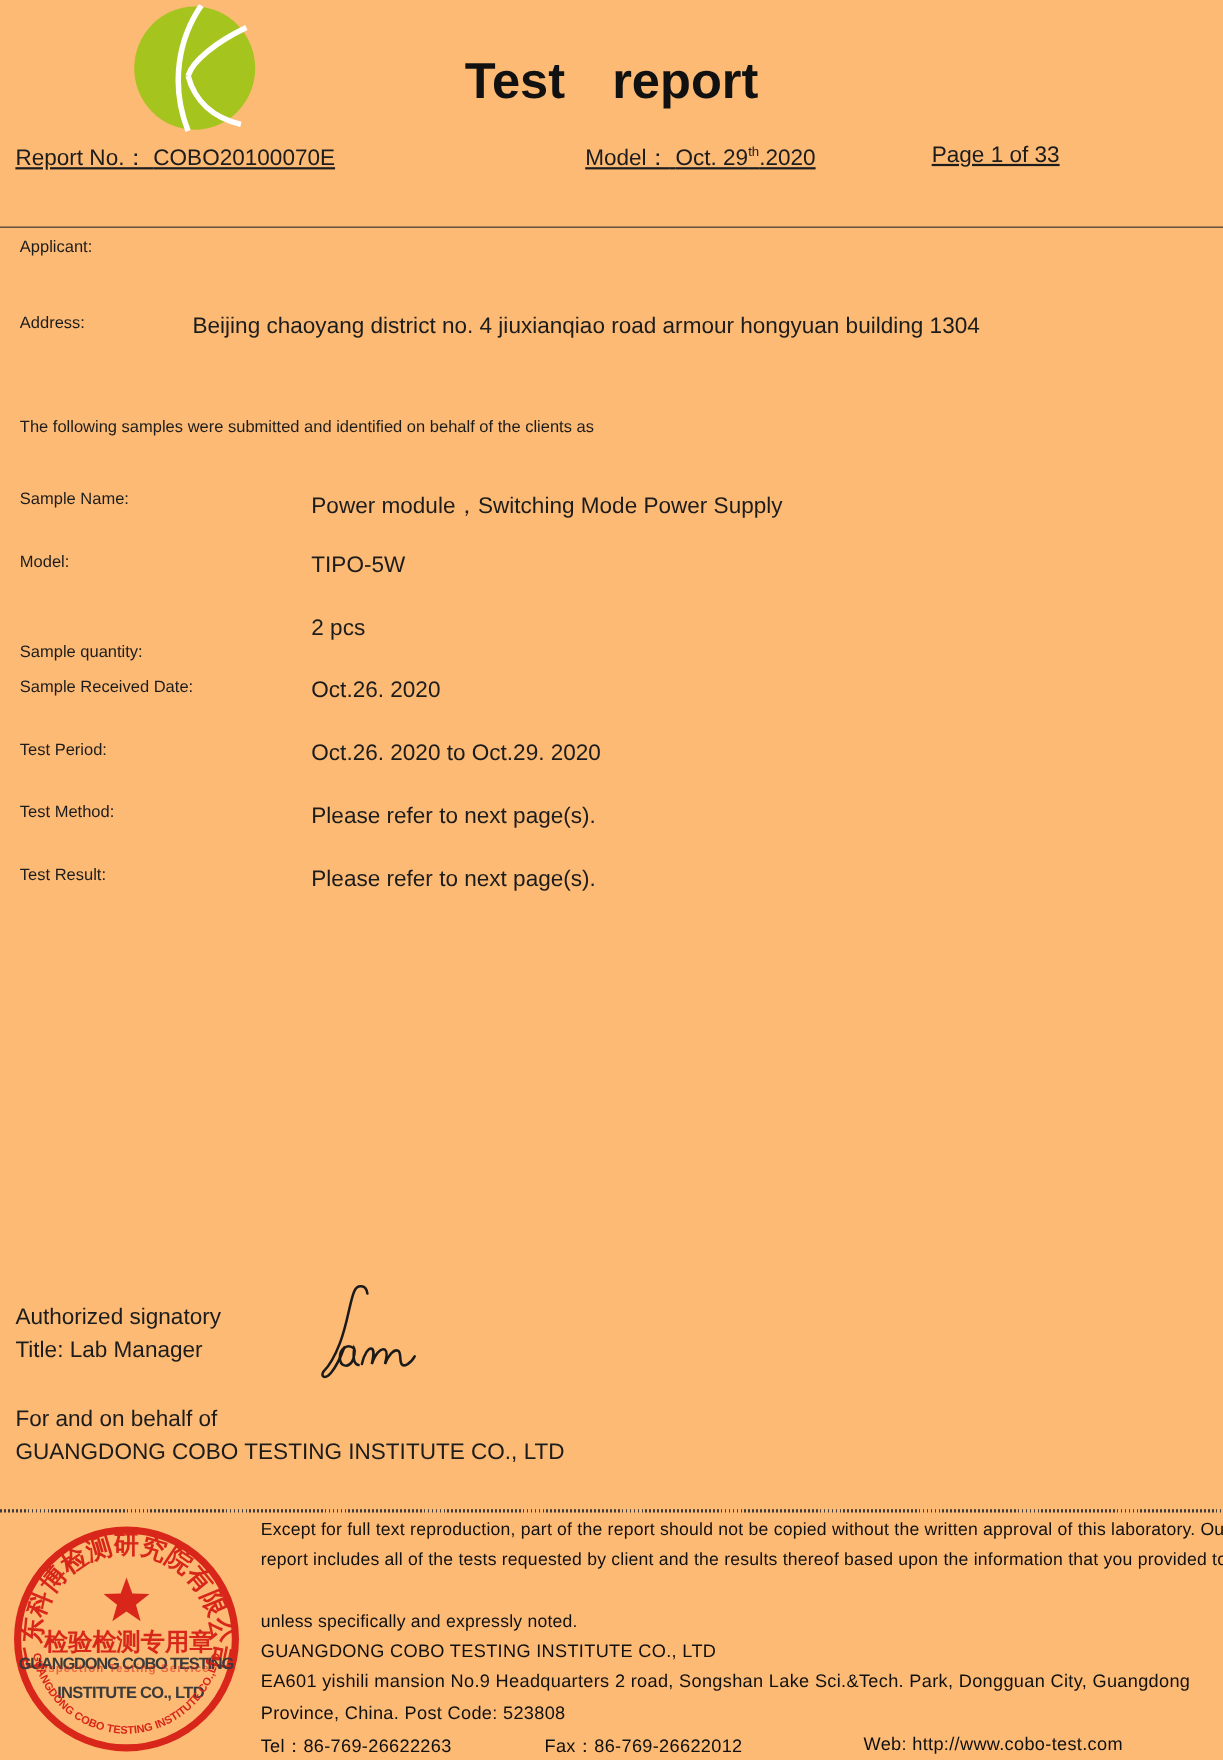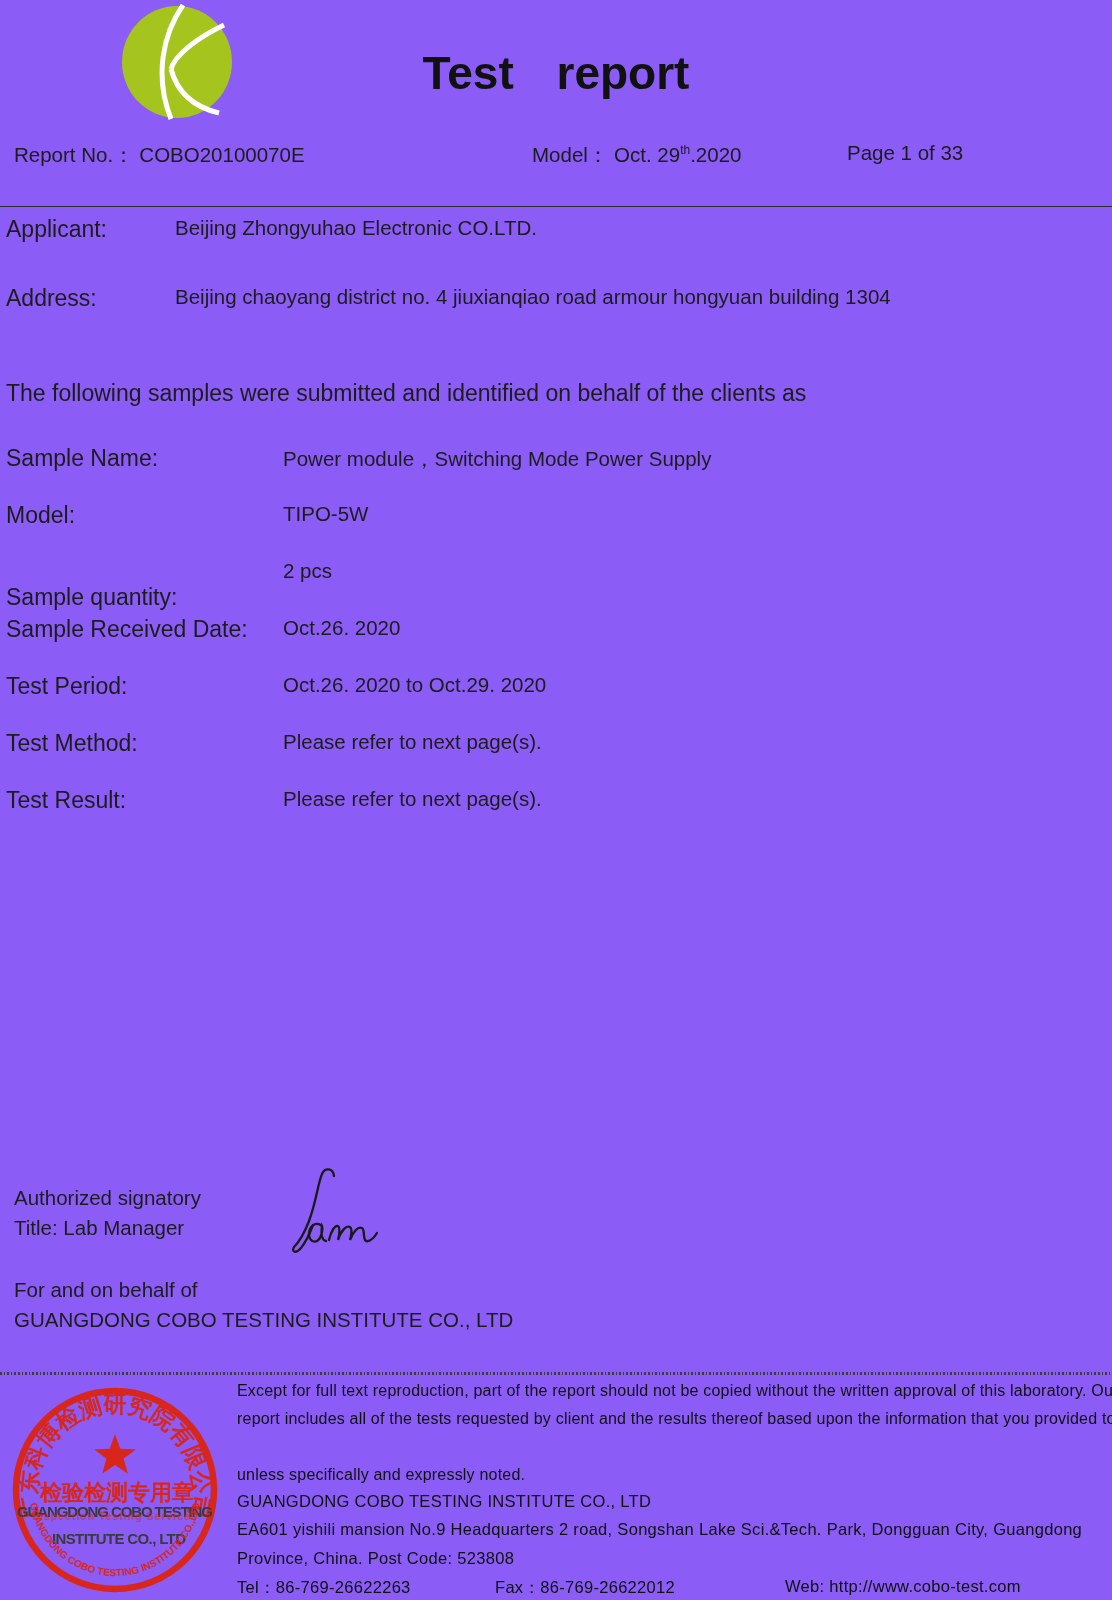--- a/index.html
+++ b/index.html
@@ -1,31 +1,31 @@
 <!DOCTYPE html>
 <html><head>
 <meta charset="utf-8">
 <style>
   html,body{margin:0;padding:0;background:#ffffff;}
   .page{
     position:relative;
     width:1112px;
     height:1600px;
-    background:#8b5cf6;
+    background:#fdba74;
     font-family:"Liberation Sans", sans-serif;
     color:#1c1c1c;
     overflow:hidden;
   }
   .abs{position:absolute;white-space:nowrap;}
   .title{
     left:0;right:0;top:46px;text-align:center;
     font-size:46px;font-weight:bold;word-spacing:30px;color:#111;
   }
-  .hdr{font-size:20.5px;top:141px;}
-  .lbl{font-size:23px;left:6px;}
+  .hdr{font-size:20.5px;top:129px;text-decoration:underline;}
+  .lbl{font-size:15px;left:18px;}
   .val{font-size:20.5px;}
   .divider{
     left:0;top:206px;width:1112px;height:0;
     border-top:1.5px solid #2b2b2b;
   }
   .dotline{
     left:0;top:1372px;width:1112px;height:3px;
     background:repeating-linear-gradient(90deg,#3c3c3c 0 1.6px,transparent 1.6px 3.6px);
   }
   .sig-block{font-size:20.5px;}
@@ -54,21 +54,20 @@
     <span>Report No.：</span><span> </span><span>COBO20100070E</span>
   </div>
   <div class="abs hdr" style="left:532px;">
     <span>Model：</span><span> </span><span>Oct. 29</span><sup>th</sup><span>.2020</span>
   </div>
   <div class="abs hdr" style="left:847px;">Page 1 of 33</div>
 
   <div class="abs divider"></div>
 
   <div class="abs lbl" style="top:216px;">Applicant:</div>
-  <div class="abs val" style="left:175px;top:216px;">Beijing Zhongyuhao Electronic CO.LTD.</div>
 
   <div class="abs lbl" style="top:285px;">Address:</div>
   <div class="abs val" style="left:175px;top:285px;">Beijing chaoyang district no. 4 jiuxianqiao road armour hongyuan building 1304</div>
 
   <div class="abs lbl" style="top:380px;">The following samples were submitted and identified on behalf of the clients as</div>
 
   <div>
     <div class="abs lbl" style="top:445px;">Sample Name:</div>
     <div class="abs val" style="left:283px;top:445px;">Power module，Switching Mode Power Supply</div>
 

